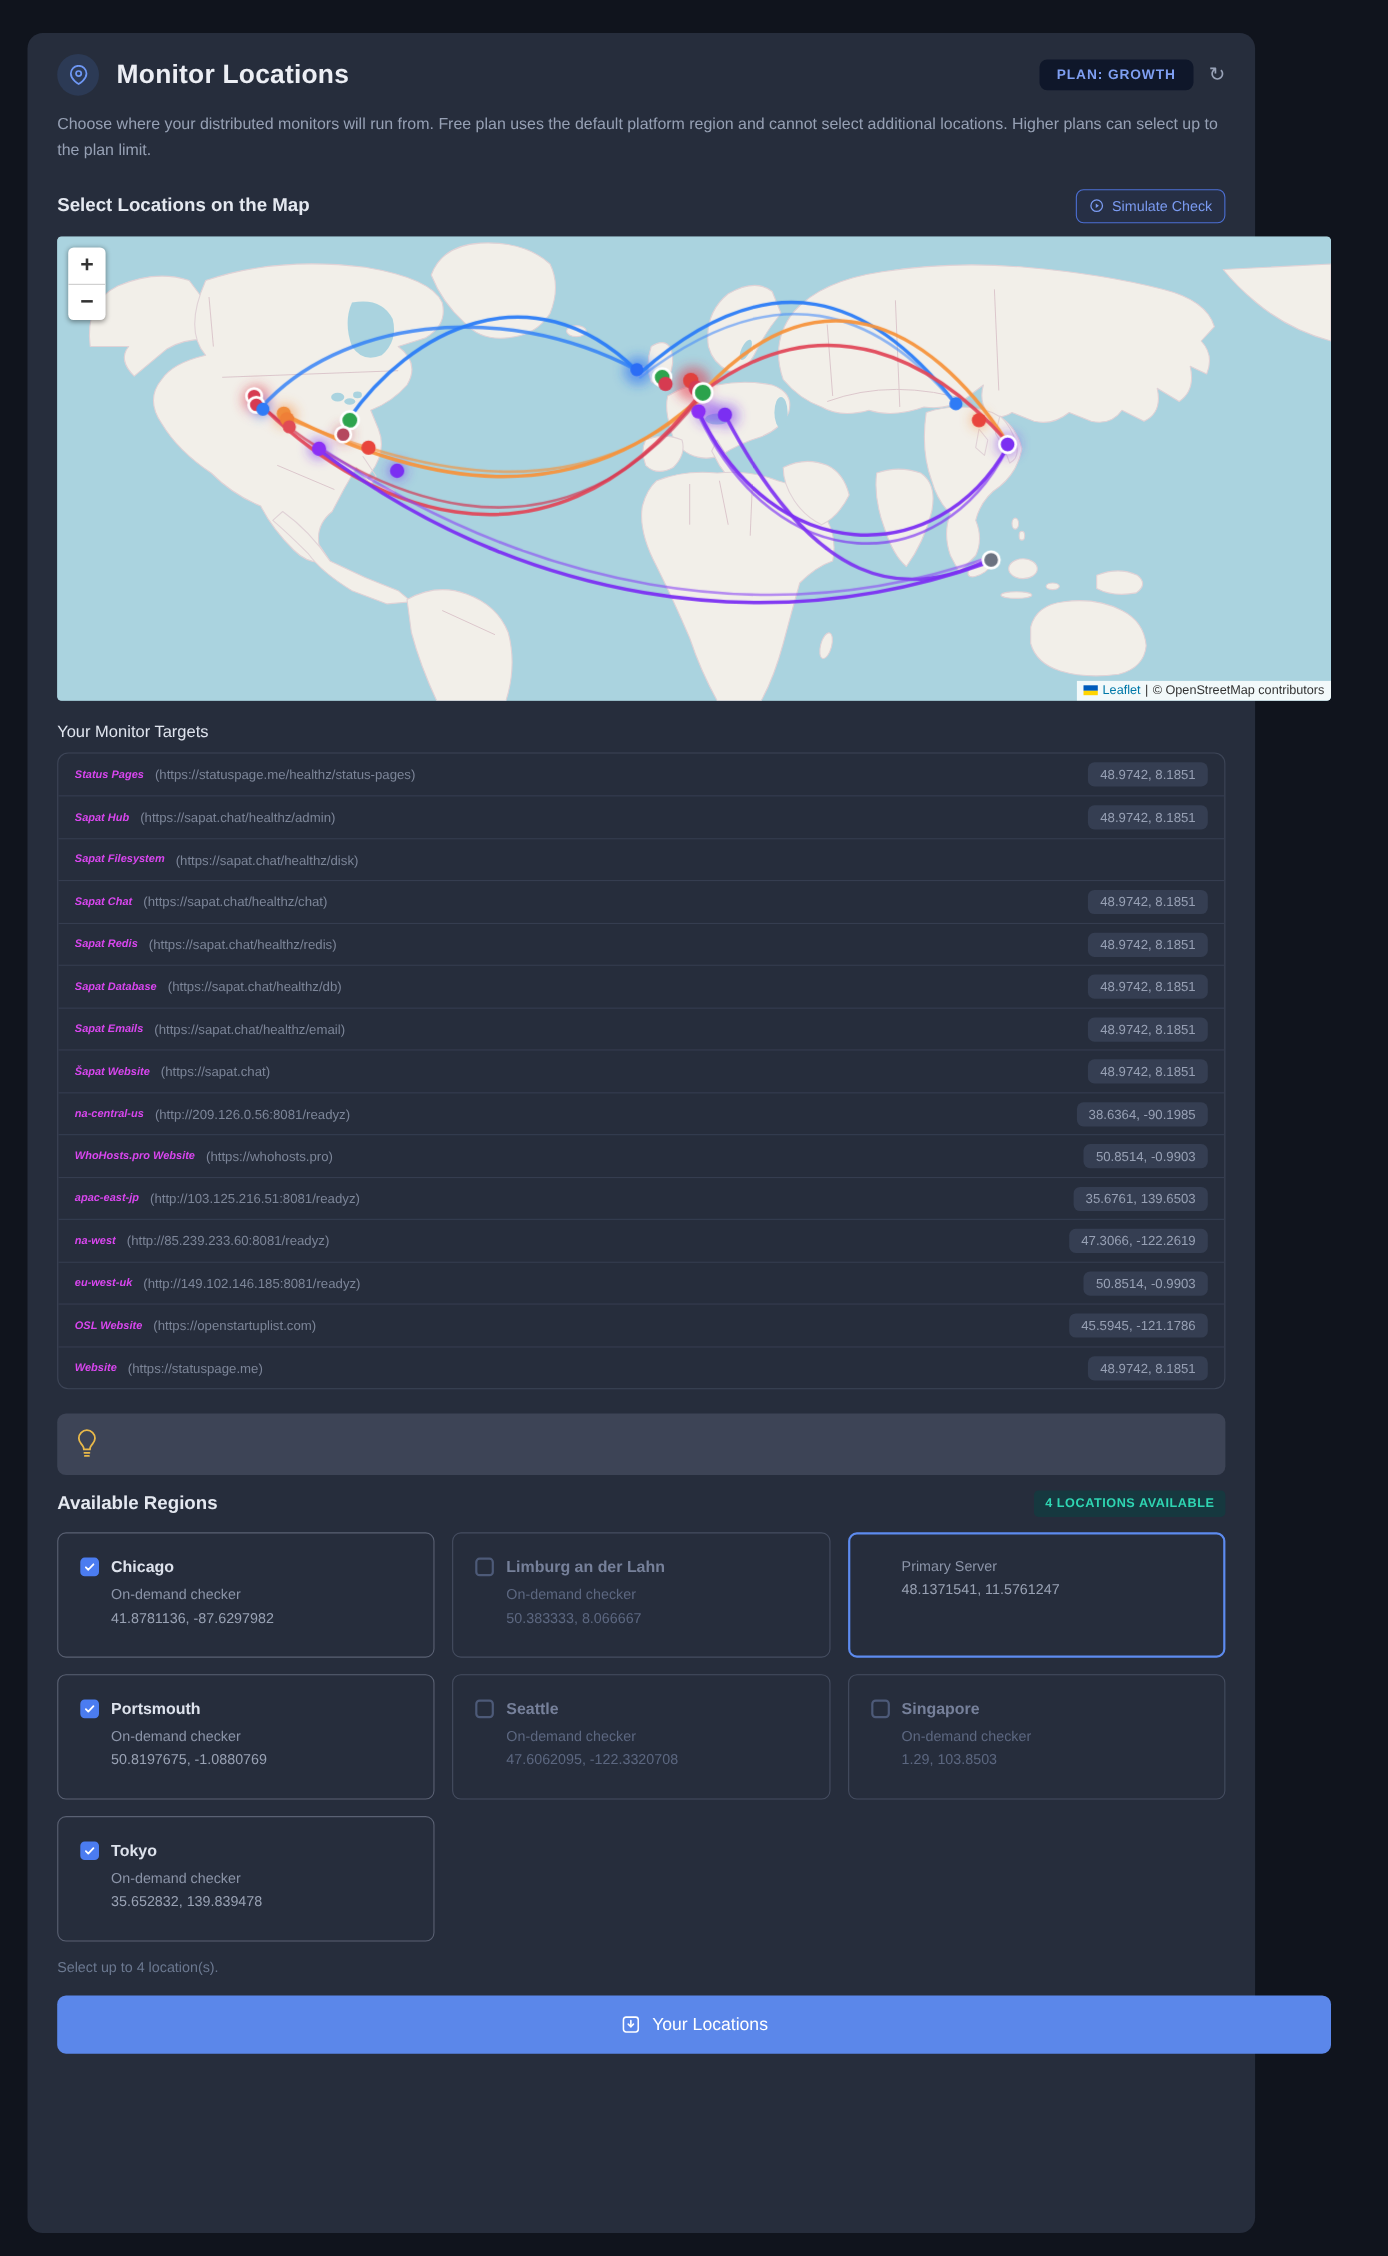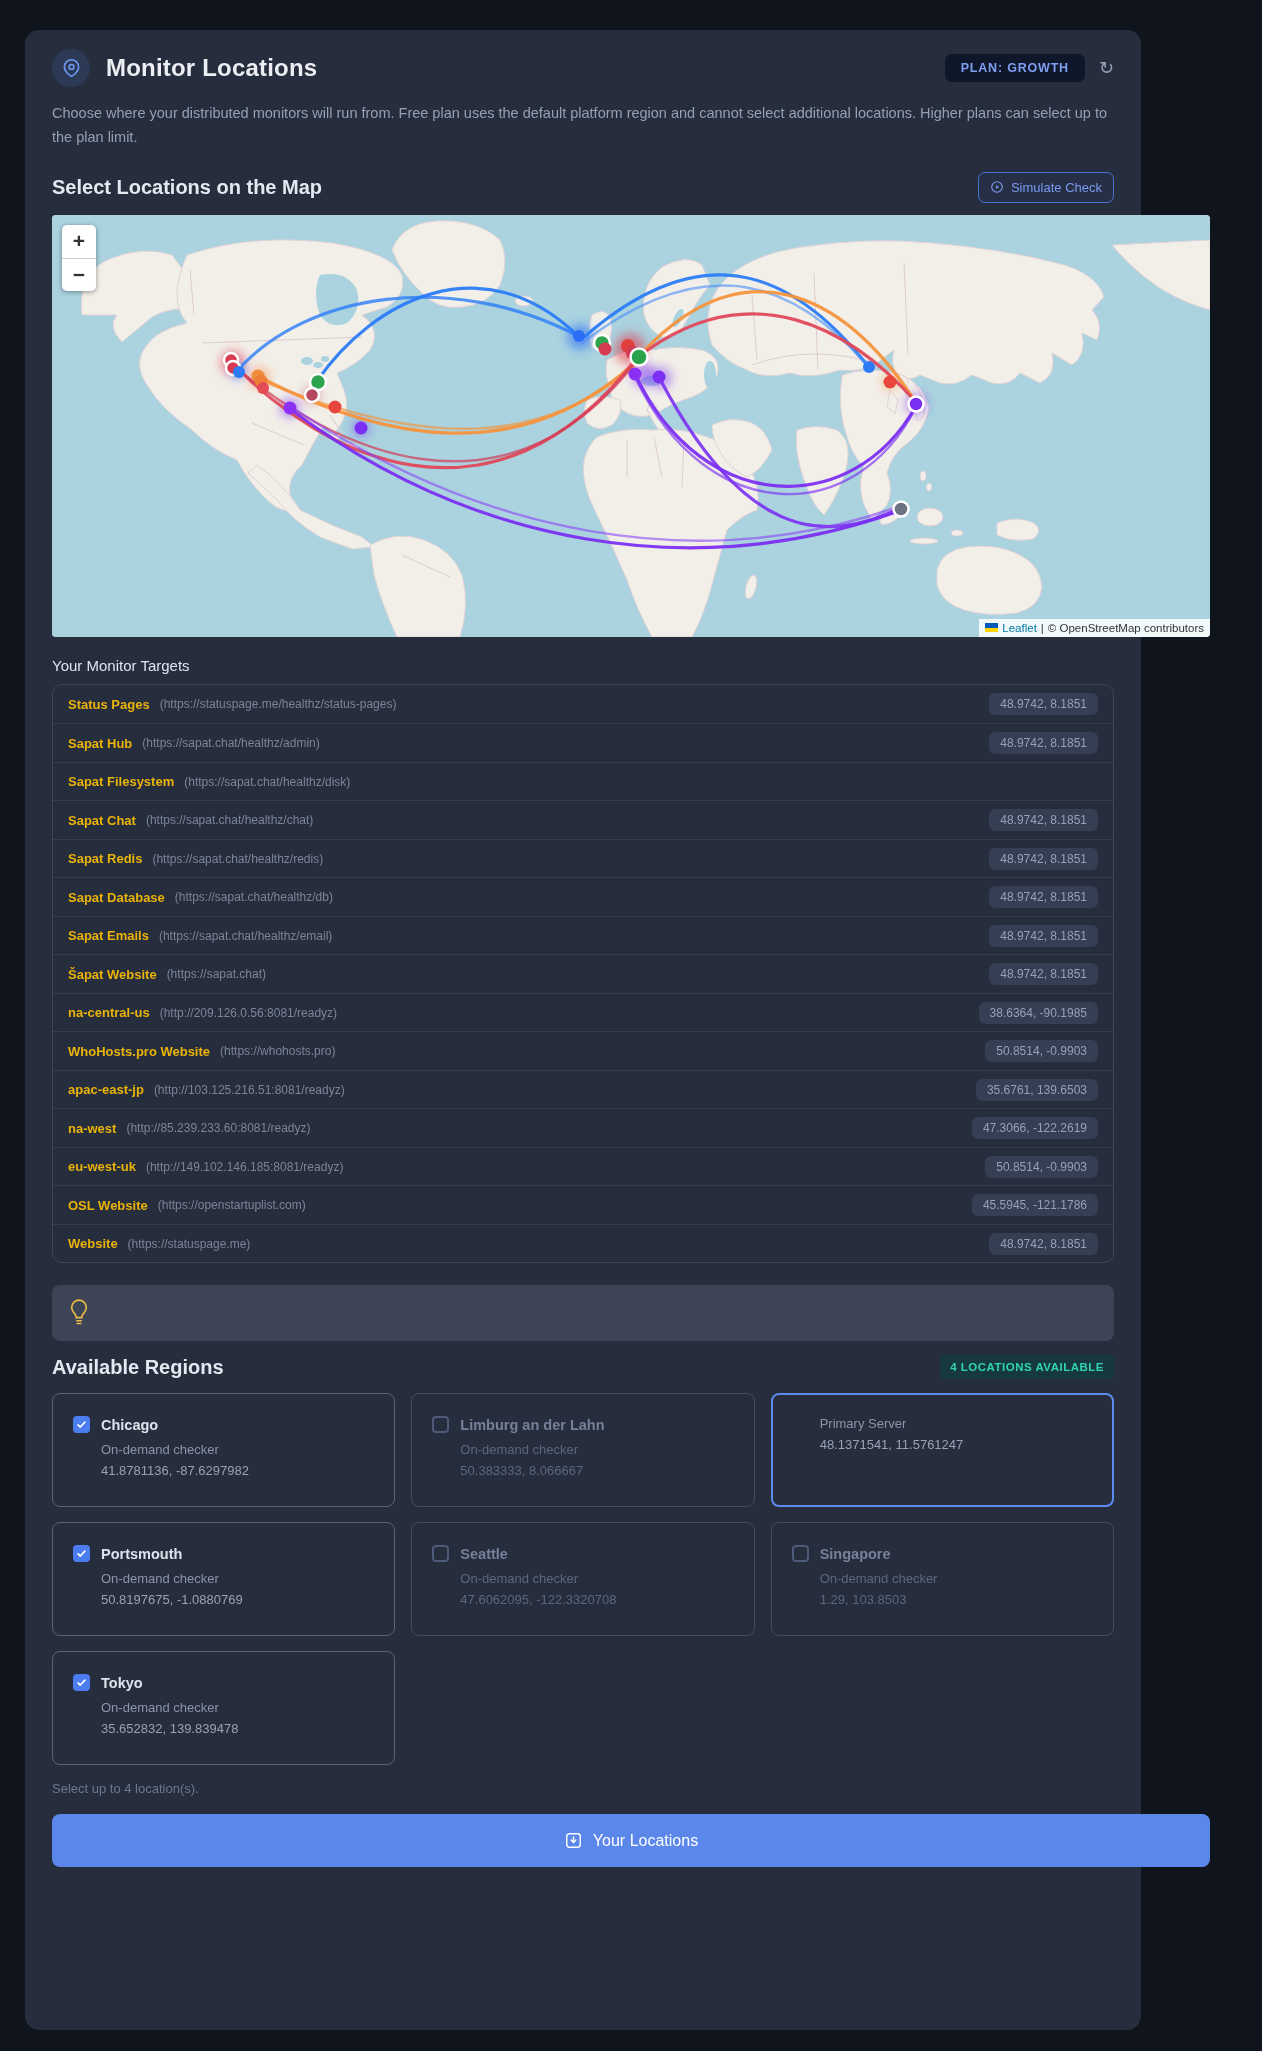--- a/index.html
+++ b/index.html
@@ -14,21 +14,21 @@
               align-items:center; justify-content:center; margin-right:16px; flex:0 0 auto; }
   .title { font-size:24px; font-weight:700; color:#eceef4; letter-spacing:.2px; }
   .hdr-right { margin-left:auto; display:flex; align-items:center; gap:14px; }
   .plan-badge { background:#0f172a; color:#7f9ff2; font-size:12.5px; font-weight:700;
                 letter-spacing:.8px; padding:7px 16px; border-radius:7px;text-align:center; }
   .refresh { color:#98a2b7; font-size:18px; cursor:pointer; line-height:1; }
   .desc { color:#96a0b4; font-size:14.5px; line-height:1.65; margin-bottom:22px; max-width:1140px; }
 
   
   .sec-row { display:flex; align-items:center; justify-content:space-between; margin-bottom:12px; }
-  .sec-title { color:#e4e8f0; font-size:20px; font-weight:700; }
+  .sec-title { color:#e4e8f0; font-size:17px; font-weight:700; }
   .sim-btn { display:flex; align-items:center; gap:7px; border:1px solid #4c6fd4; color:#7a9af0;
              background:rgba(40,55,95,.25); font-size:13px; padding:7px 11px; border-radius:7px; cursor:pointer; }
 
   
   .map { position:relative; width:1158px; height:422px; border-radius:4px; overflow:hidden; background:#aad3df; margin-bottom:20px; }
   .zoomctl { position:absolute; left:10px; top:10px; width:34px; background:#fff; border-radius:5px;
              box-shadow:0 1px 5px rgba(0,0,0,.4); overflow:hidden; z-index:5; }
   .zbtn { width:34px; height:33px; display:flex; align-items:center; justify-content:center;
           font-size:21px; font-weight:700; color:#333; cursor:pointer; }
   .zbtn + .zbtn { border-top:1px solid #ccc; }
@@ -37,21 +37,21 @@
   .flag { display:inline-block; width:13px; height:9px; }
   .flag .b { display:block; width:13px; height:4.5px; background:#005bbb; }
   .flag .y { display:block; width:13px; height:4.5px; background:#ffd500; }
   .leaflet-link { color:#0078a8; }
 
   
   .t-head { color:#dfe4ee; font-size:15px; font-weight:400; margin-bottom:10px; }
   .tlist { border:1px solid #3d4557; border-radius:10px; margin-bottom:22px; overflow:hidden; }
   .trow { display:flex; align-items:center; height:38.5px; padding:0 15px; }
   .trow + .trow { border-top:1px solid #353d50; }
-  .t-name { color:#eab308; font-size:13px; font-weight:700; margin-right:10px; white-space:nowrap; }
+  .t-name { color:#d946ef; font-size:10px; font-weight:700; margin-right:10px; white-space:nowrap;font-style:italic; }
   .t-url { color:#7c8598; font-size:12px; white-space:nowrap; }
   .t-badge { margin-left:auto; background:#353e52; color:#97a0b4; font-size:12px;
              padding:4px 11px; border-radius:6px; white-space:nowrap; }
   .t-badge:empty { display:none; }
 
   
   .tip { background:#3d4456; border-radius:8px; padding:9px 16px; display:flex; align-items:center;
          gap:14px; margin-bottom:14px; min-height:56px; }
   .tip-l1 { color:#bcc4d4; font-size:13px; margin-bottom:4px; }
   .tip-l2 { color:#8c95a9; font-size:13px; display:flex; align-items:center; gap:5px; }

